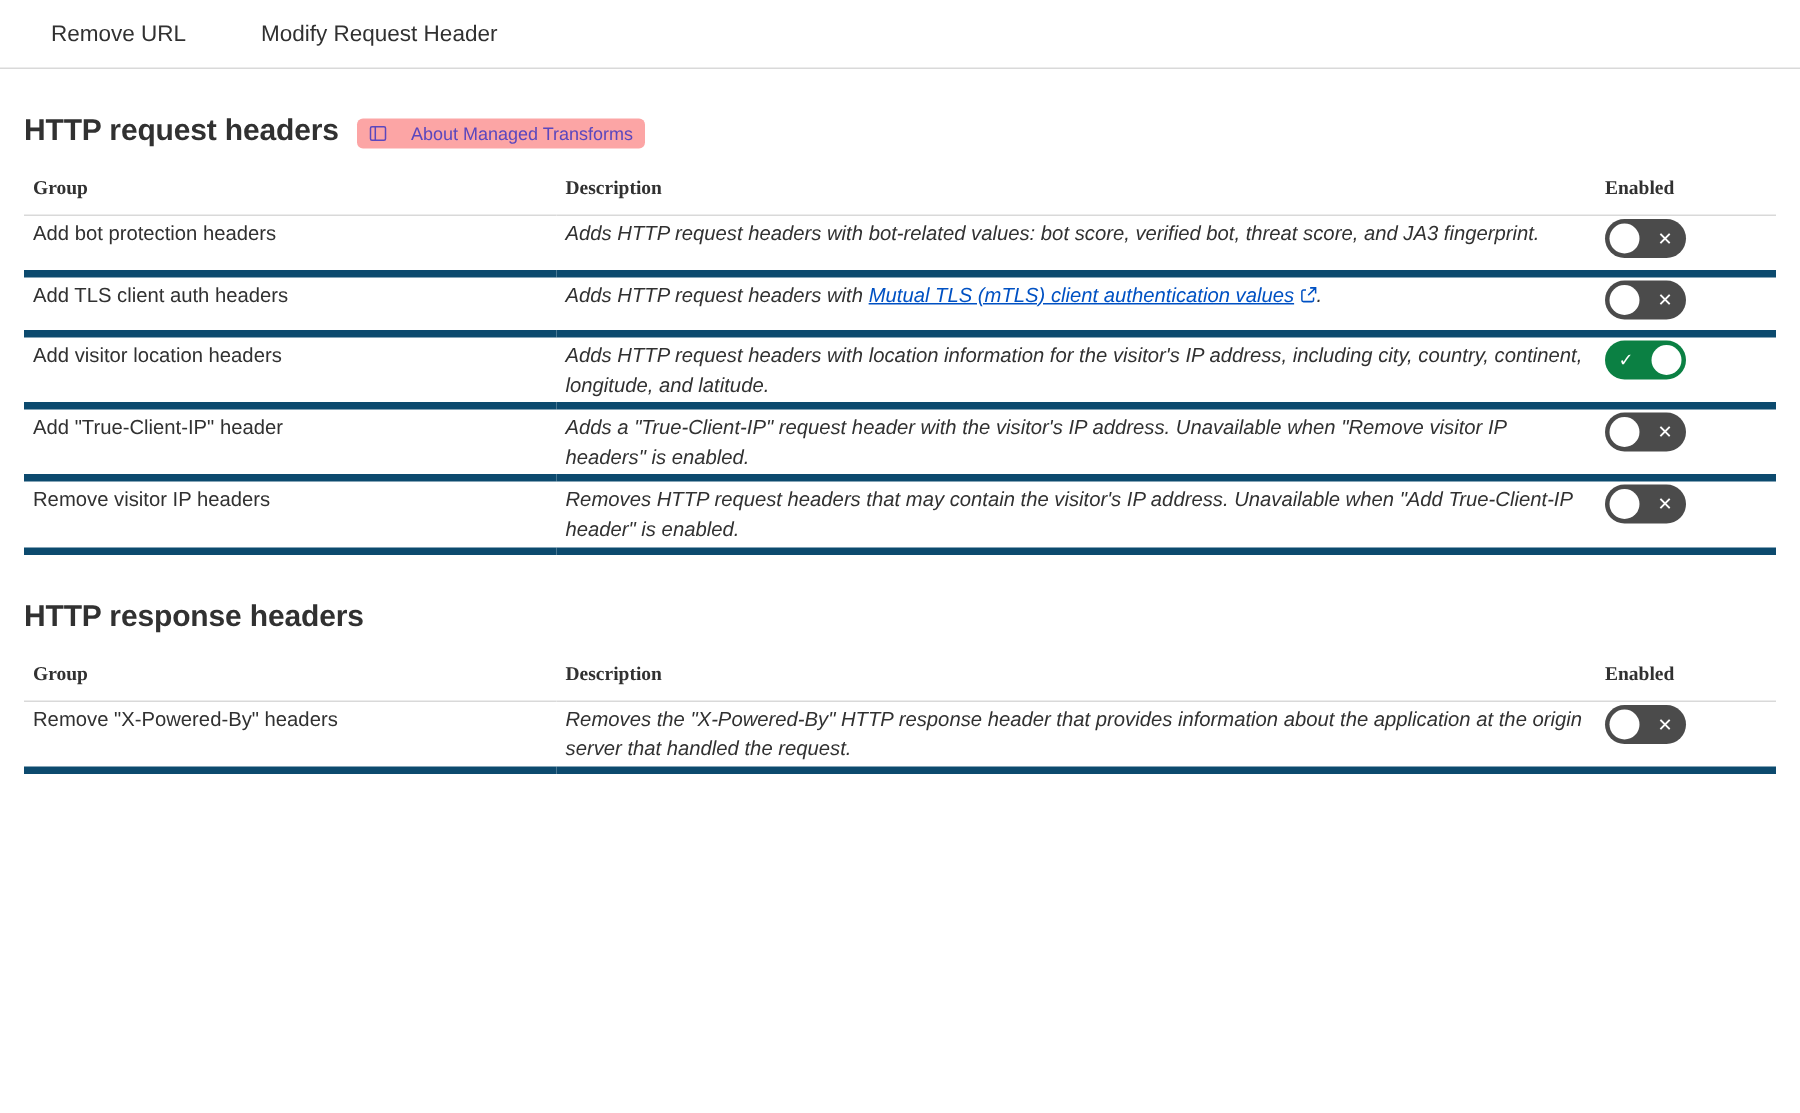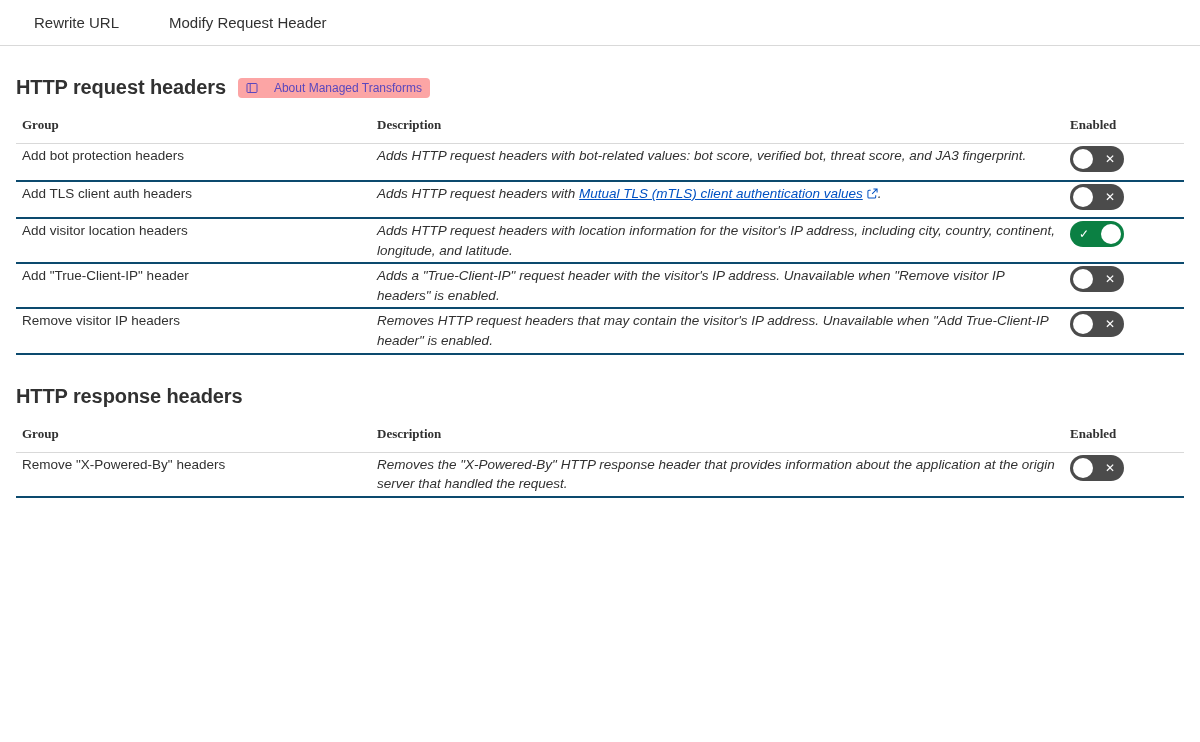--- a/index.html
+++ b/index.html
@@ -39,21 +39,21 @@
     font-weight: normal;
     border-bottom: 3px solid #0051c3;
   }
 
   
   .section {
     padding: 0 16px;
   }
   .section-head {
     display: flex;
-    align-items: center;
+    align-items: flex-end;
     gap: 12px;
     margin-top: 30px;
     margin-bottom: 12px;
   }
   .section-title {
     font-size: 20px;
     font-weight: bold;
     color: #313131;
     letter-spacing: -0.1px;
   }
@@ -83,21 +83,21 @@
     font-weight: bold;
     color: #313131;
     padding: 6px 6px 10px 6px;
     border-bottom: 1px solid #d9d9d9;
     font-family: Liberation Serif, serif;
   }
   table.mt td {
     font-size: 13.5px;
     color: #313131;
     padding: 2px 6px;
-    border-bottom: 2px solid #0c4a6e;
+    border-bottom: 5px solid #0c4a6e;
     vertical-align: top;
     line-height: 1.45;
   }
   .col-group { width: 355px; }
   .col-desc  { width: auto; }
   .col-enabled { width: 120px; }
   td.group-cell { padding-top: 19px; }
   td.enabled-cell { padding-top: 13px; }
   .desc-text { max-width: 700px; font-style: italic; }
 
@@ -150,21 +150,21 @@
     right: auto;
     left: 9px;
   }
 </style>
 </head>
 <body>
 
 <div class="page">
 
   <div class="tabbar">
-    <div class="tab">Rewrite URL</div>
+    <div class="tab">Remove URL</div>
     <div class="tab">Modify Request Header</div>
   </div>
 
   <div class="section">
     <div class="section-head">
       <div class="section-title">HTTP request headers</div>
       <div class="about-chip">
         <span>
           <svg width="12" height="12" viewBox="0 0 12 12" aria-hidden="true">
             <rect x="1" y="1.5" width="10" height="9" rx="1" fill="none" stroke="#5b47bd" stroke-width="1"></rect>

